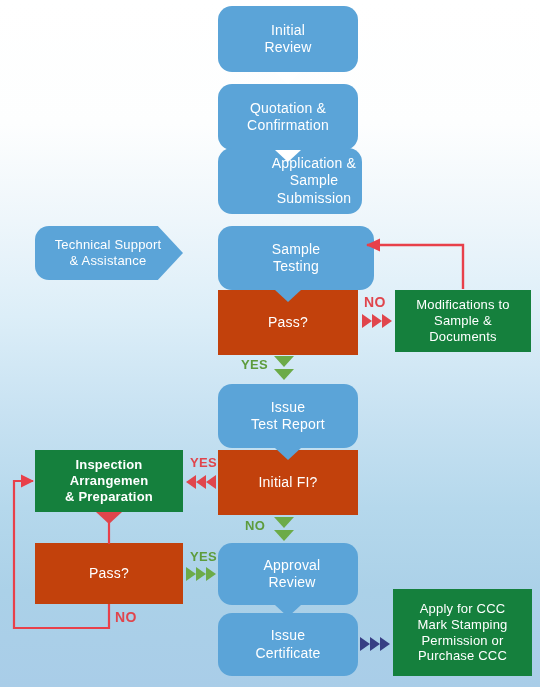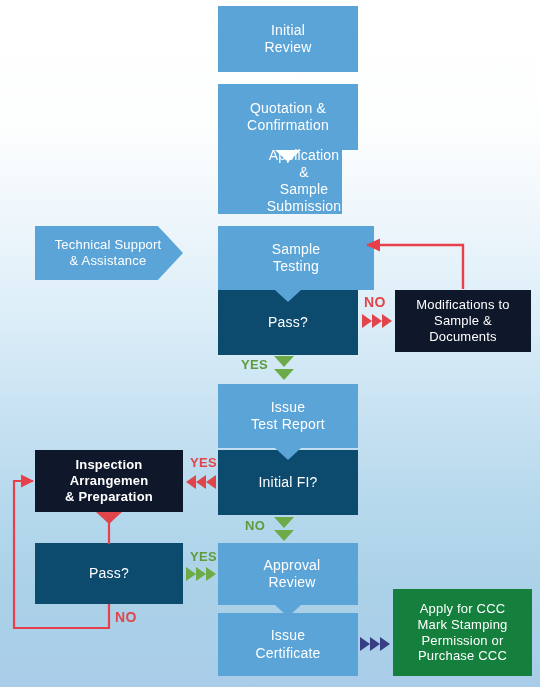--- a/index.html
+++ b/index.html
@@ -39,23 +39,23 @@
     justify-content: center;
     text-align: center;
     color: #ffffff;
     line-height: 1.22;
     letter-spacing: .2px;
     white-space: pre-line;
     z-index: 5;
   }
   .node .txt { display: block; width: 100%; }
 
-  .blue  { background: #5ba4d8; }
-  .green { background: #0c4a6e; }
-  .red   { background: #0f172a; }
+  .blue  { background: #5ba4d8; border-radius: 14px; }
+  .green { background: #c2410c; }
+  .red   { background: #15803d; }
   .navy  { background: #15803d; }
 
   
   .chevron {
     clip-path: polygon(0 0, 83% 0, 100% 50%, 83% 100%, 0 100%);
   }
 
   
   .notch {
     position: absolute;
@@ -118,21 +118,21 @@
 Review</span>
   </div>
   <div class="notch notch-white" style="left:275px; top:72px;"></div>
 
   <div class="node blue" style="left:218px; top:84px; width:140px; height:66px; font-size:14px;">
     <span class="txt">Quotation &amp;
 Confirmation</span>
   </div>
   <div class="notch notch-white" style="left:275px; top:150px;"></div>
 
-  <div class="node blue" style="left:218px; top:148px; width:124px; height:66px; font-size:14px;padding-left:48px;">
+  <div class="node blue" style="left:218px; top:148px; width:144px; height:66px; font-size:14px;padding-left:48px;">
     <span class="txt">Application &amp;
 Sample Submission</span>
   </div>
   <div class="notch" style="left:275px; top:214px; border-top:12px solid #eef6fb;"></div>
 
   <div class="node blue" style="left:218px; top:226px; width:156px; height:64px; font-size:14px;">
     <span class="txt">Sample
 Testing</span>
   </div>
   <div class="notch" style="left:275px; top:290px; border-top:12px solid #5ba4d8;"></div>

